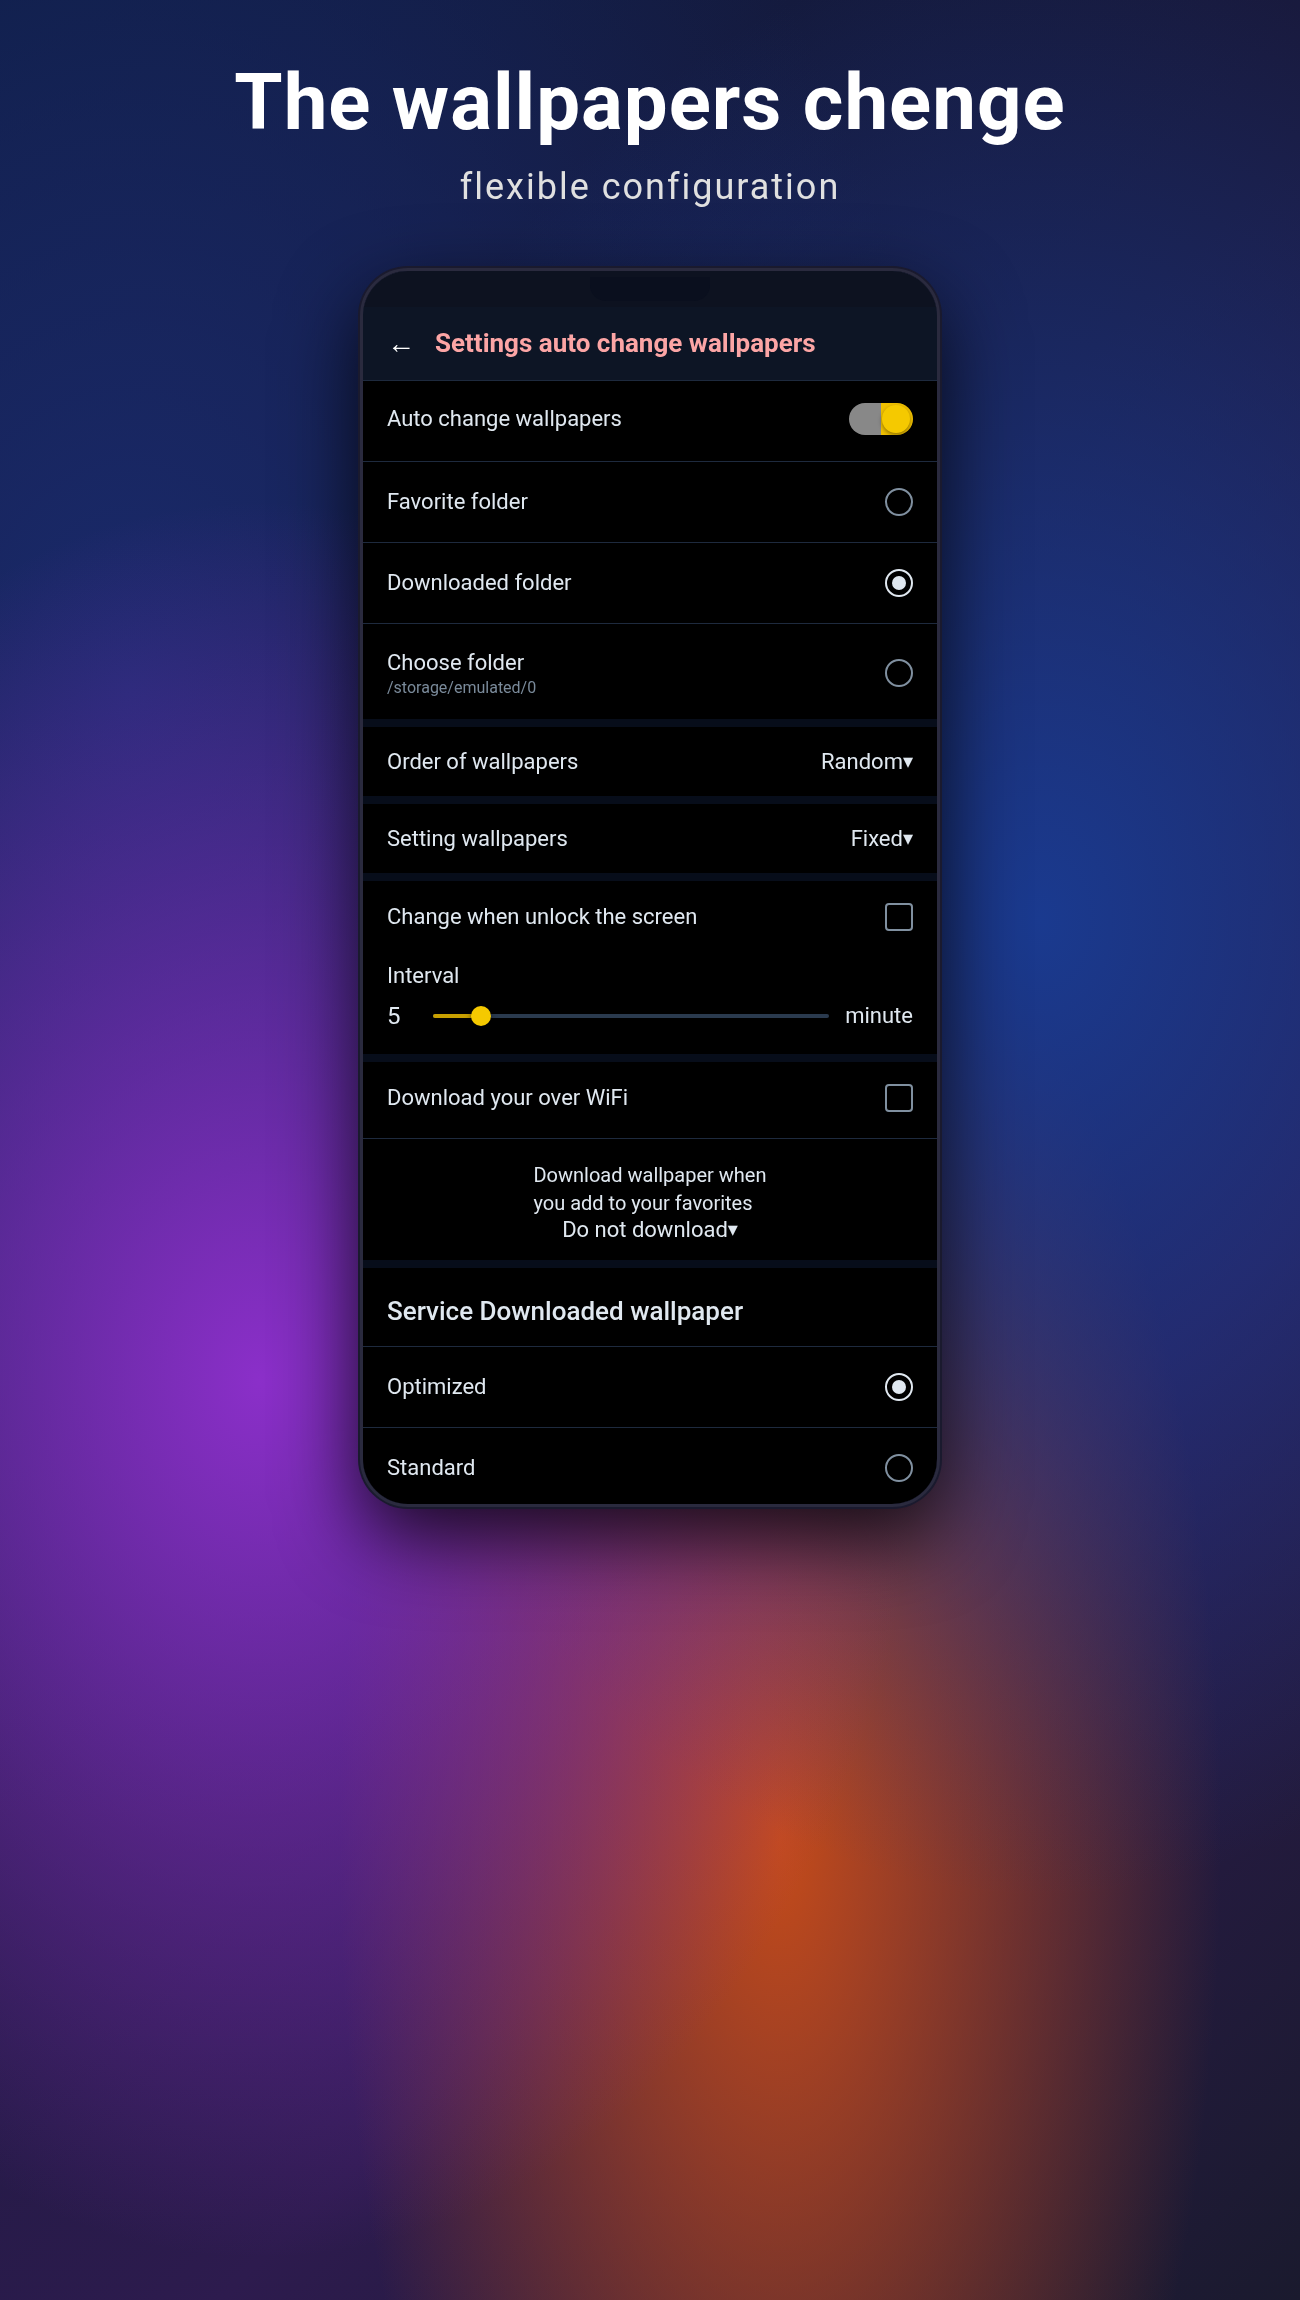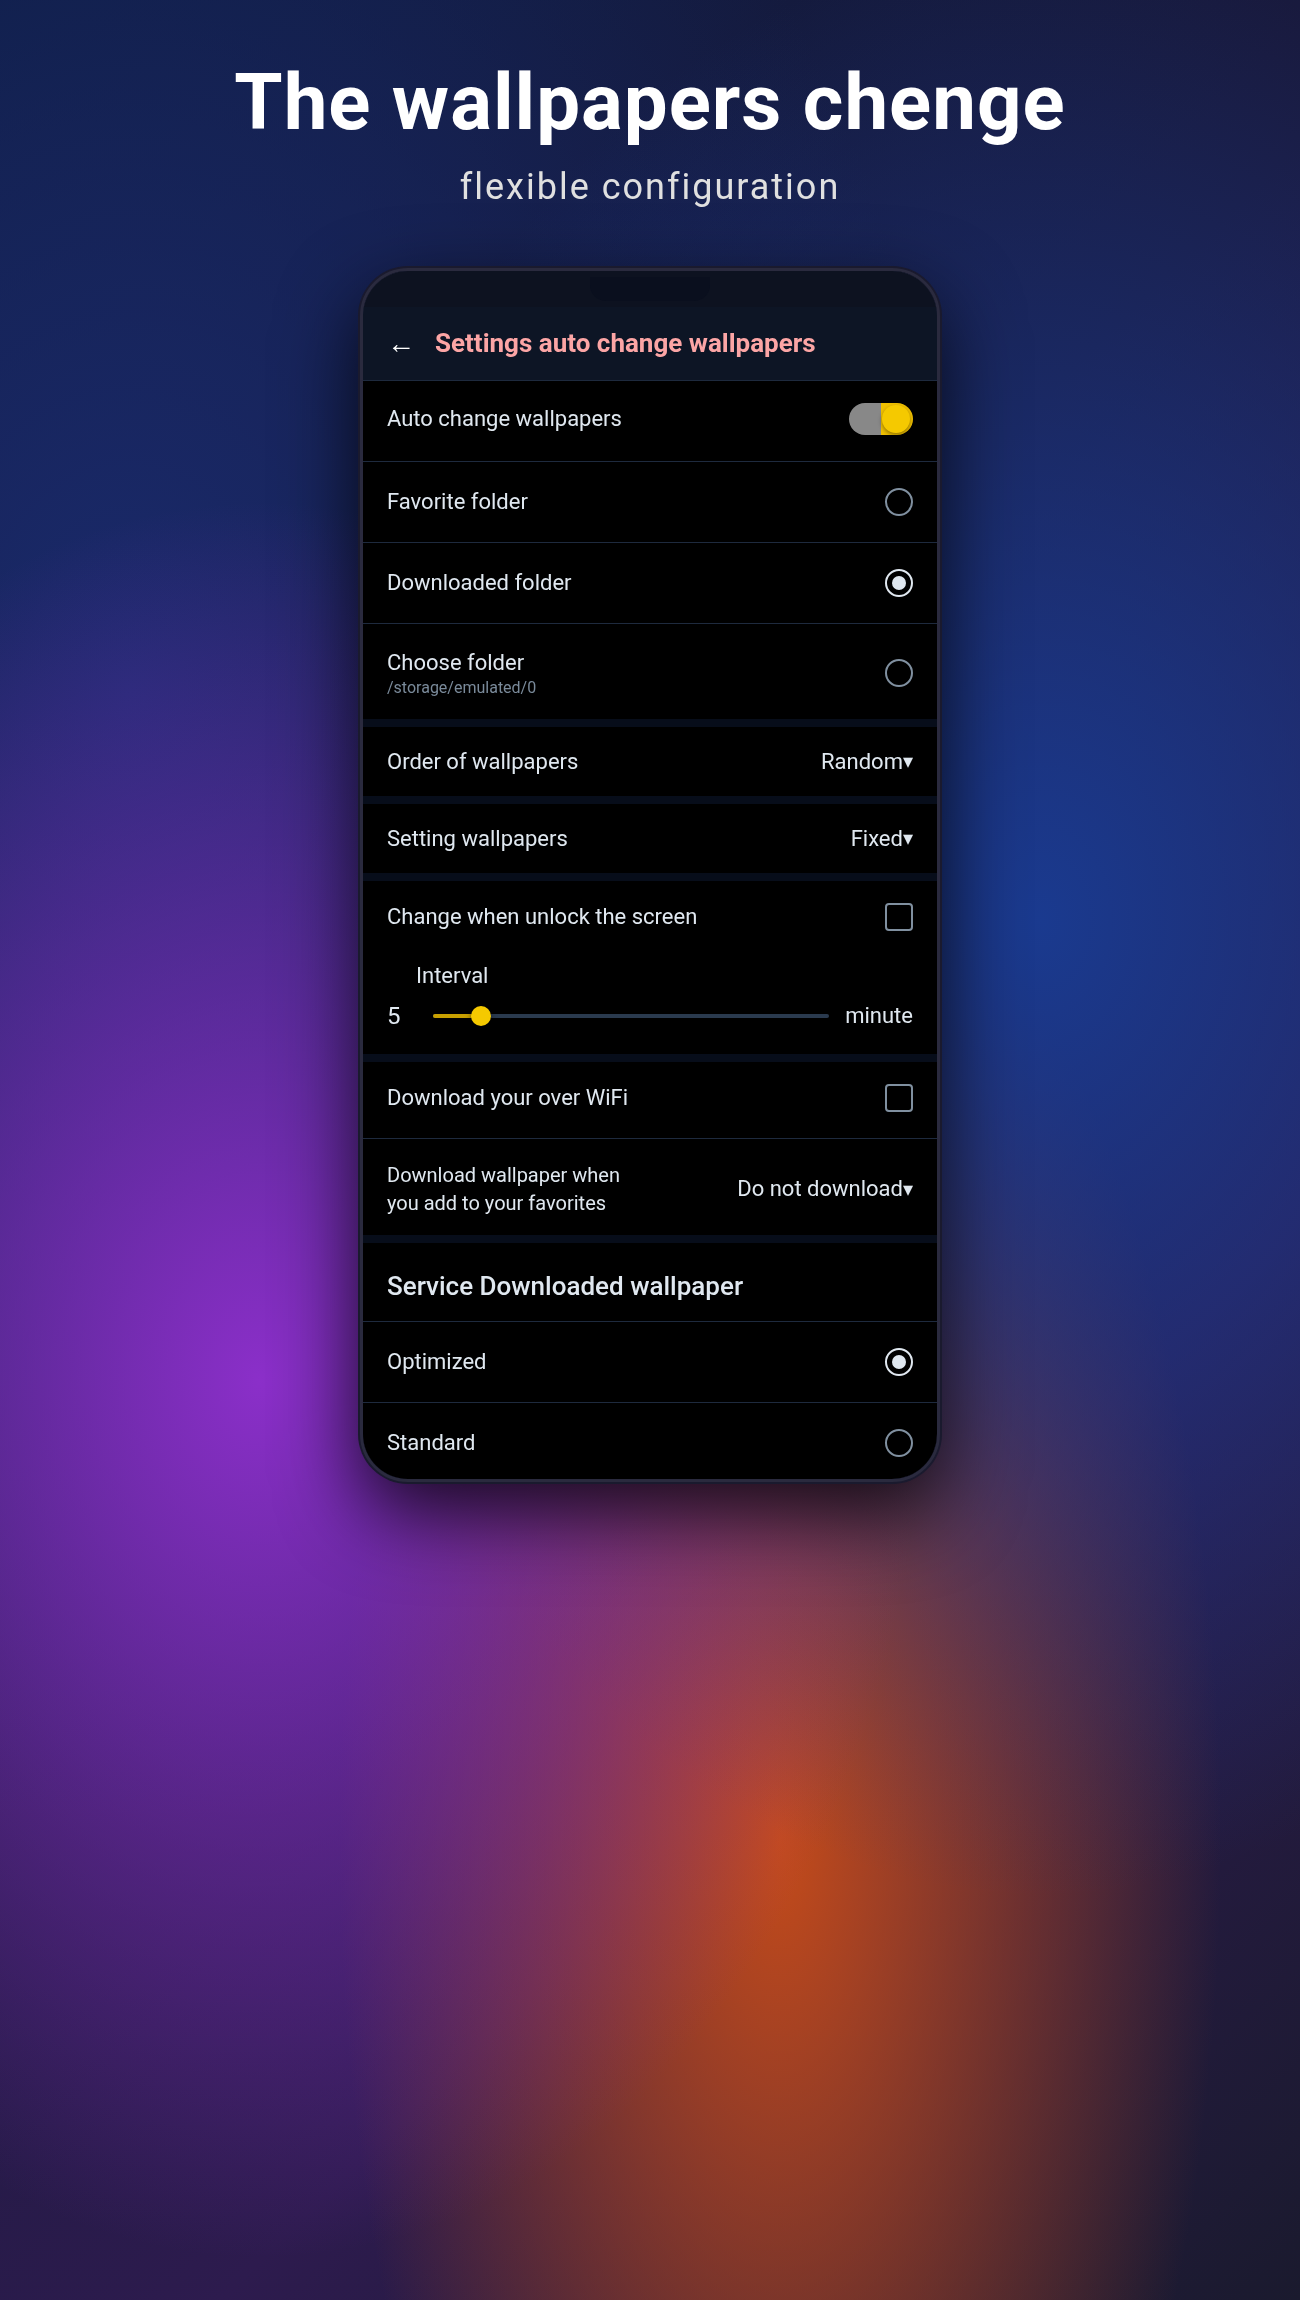--- a/index.html
+++ b/index.html
@@ -217,21 +217,20 @@
 
     
     .interval-section {
       padding: 10px 24px 24px;
     }
 
     .interval-label {
       font-size: 22px;
       color: #e0e8f0;
       margin-bottom: 14px;
-      margin-left: 29px;
     }
 
     .slider-row {
       display: flex;
       align-items: center;
       gap: 16px;
     }
 
     .slider-value {
       font-size: 24px;
@@ -285,20 +284,21 @@
       color: #e0e8f0;
       font-weight: 500;
     }
 
     
     .multi-line-row {
       padding: 18px 24px;
       display: flex;
       align-items: center;
       justify-content: center;
+      flex-direction: column;
     }
 
     .multi-line-label {
       font-size: 20px;
       color: #e0e8f0;
       line-height: 1.4;
       flex: 1;
     }
   </style>
 </head>

